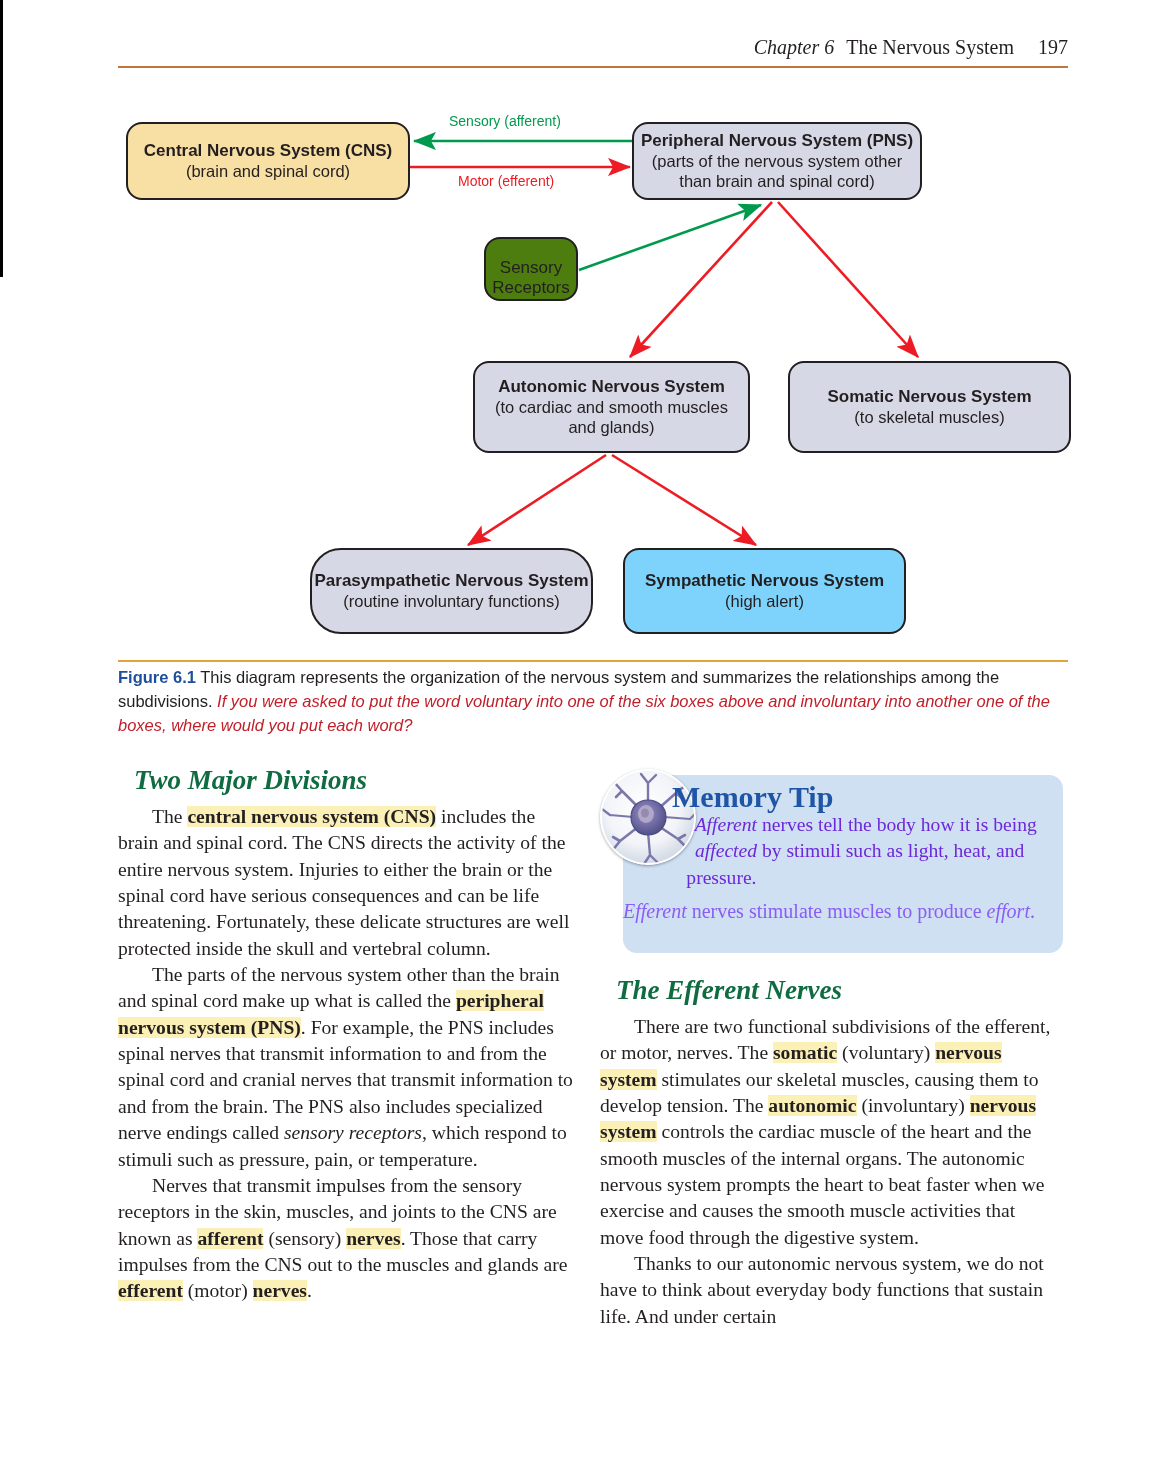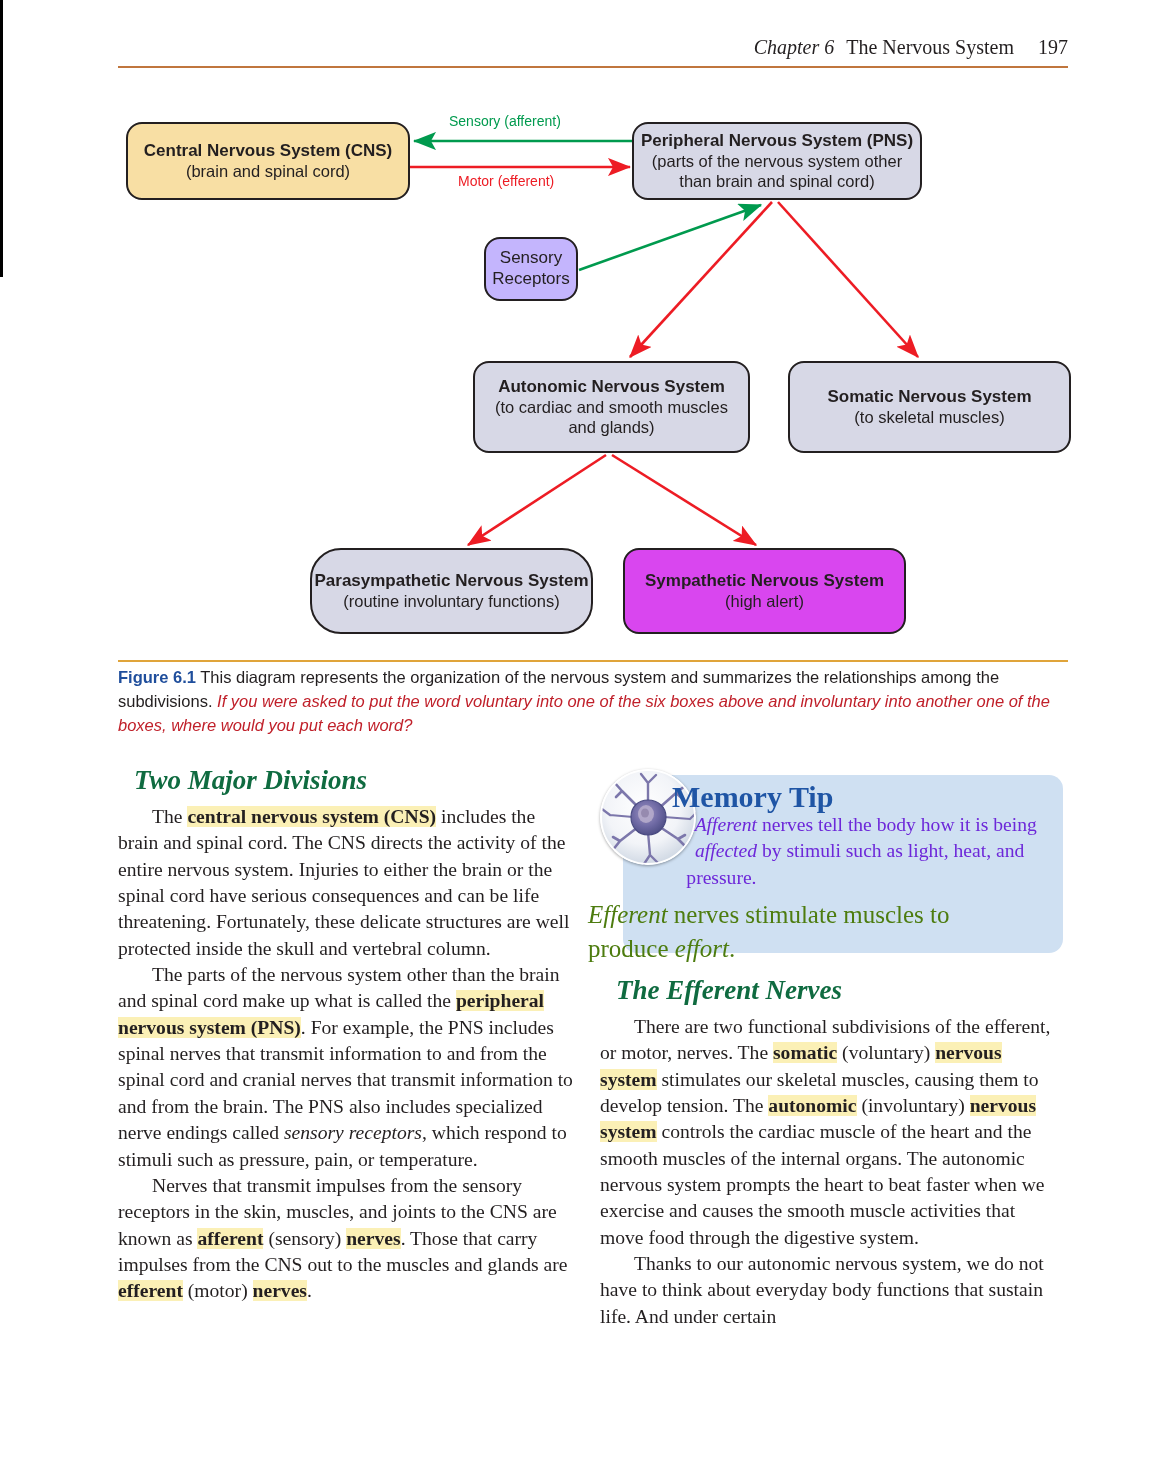--- a/index.html
+++ b/index.html
@@ -50,26 +50,26 @@
     text-align:center;
     font-family:"Liberation Sans",sans-serif;
     line-height:1.22;
     color:#231f20;
     z-index:3;
   }
   .nodebox .t1{font-weight:bold;font-size:17px;}
   .nodebox .t2{font-weight:normal;font-size:16.5px;}
   .box-cns{left:8px;top:27px;width:284px;height:78px;background:#f8dfa4;}
   .box-pns{left:514px;top:27px;width:290px;height:78px;background:#d7d8e6;}
-  .box-recept{left:366px;top:142px;width:94px;height:64px;background:#c4b5fd;}
+  .box-recept{left:366px;top:142px;width:94px;height:64px;background:#4d7c0f;justify-content:flex-end;}
   .box-recept .t2{font-size:17px;}
   .box-auto{left:355px;top:266px;width:277px;height:92px;background:#d7d8e6;}
   .box-som{left:670px;top:266px;width:283px;height:92px;background:#d7d8e6;}
   .box-para{left:192px;top:453px;width:283px;height:86px;background:#d7d8e6;border-radius:31px;}
-  .box-symp{left:505px;top:453px;width:283px;height:86px;background:#d946ef;}
+  .box-symp{left:505px;top:453px;width:283px;height:86px;background:#7dd3fc;}
 
   .edgelabel{
     position:absolute;
     font-family:"Liberation Sans",sans-serif;
     font-size:14px;
     white-space:nowrap;
     z-index:4;
   }
   .lbl-sensory{left:331px;top:18px;color:#009a4e;}
   .lbl-motor{left:340px;top:78px;color:#ed1c24;}
@@ -122,22 +122,22 @@
     font-family:"Liberation Serif",serif;
     font-weight:bold;font-size:30px;color:#1f55a5;
     z-index:6;line-height:1.1;
   }
   .tip-p1{
     position:absolute;left:623px;top:812px;width:430px;
     font-family:"Liberation Serif",serif;font-size:19.6px;line-height:1.34;color:#6d28d9;
     z-index:6;
   }
   .tip-p2{
-    position:absolute;left:588px;top:898px;width:420px;
-    font-family:"Liberation Serif",serif;font-size:25px;line-height:1.34;color:#4d7c0f;
+    position:absolute;left:623px;top:898px;width:420px;
+    font-family:"Liberation Serif",serif;font-size:20px;line-height:1.34;color:#8b5cf6;
     z-index:6;
   }
   .tip-shape{
     
     float:left;width:82px;height:62px;shape-outside:circle();
   }
 </style>
 </head>
 <body>
 

